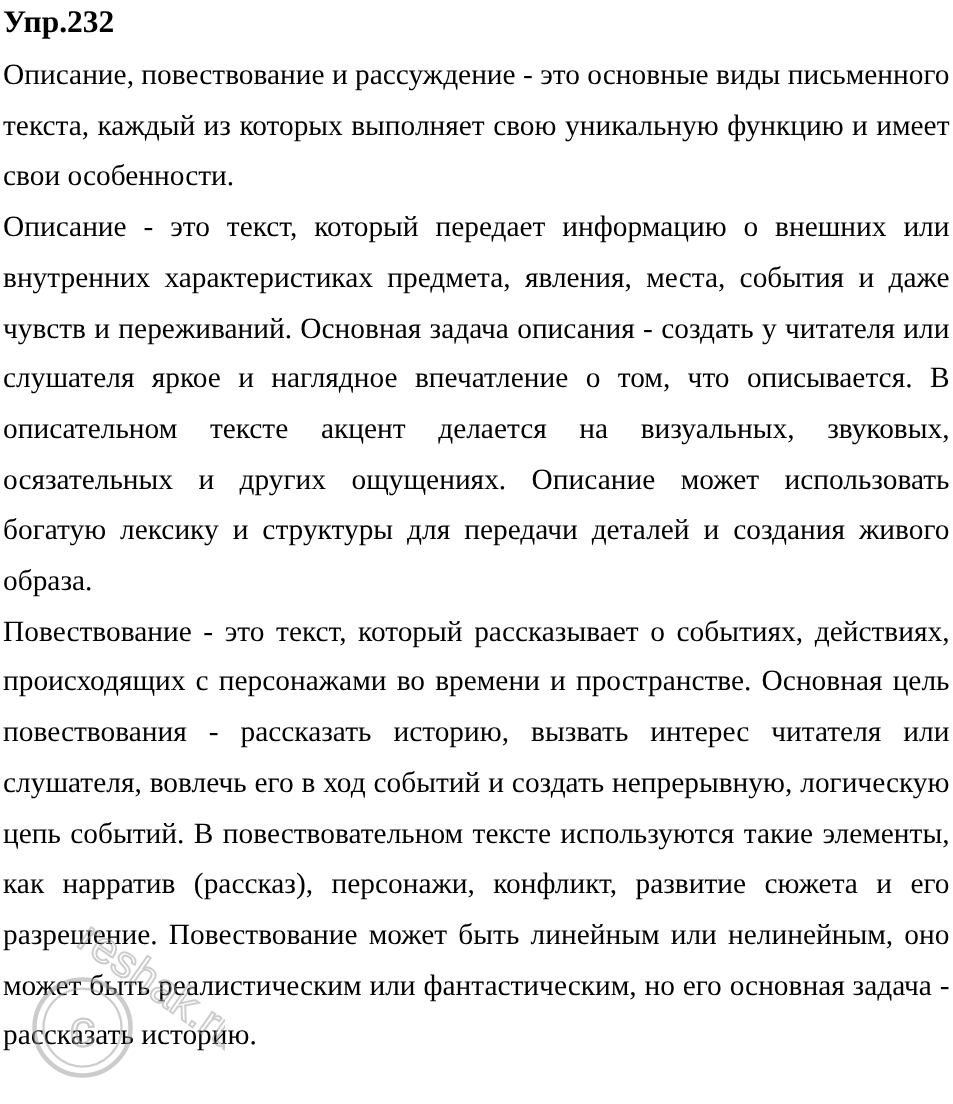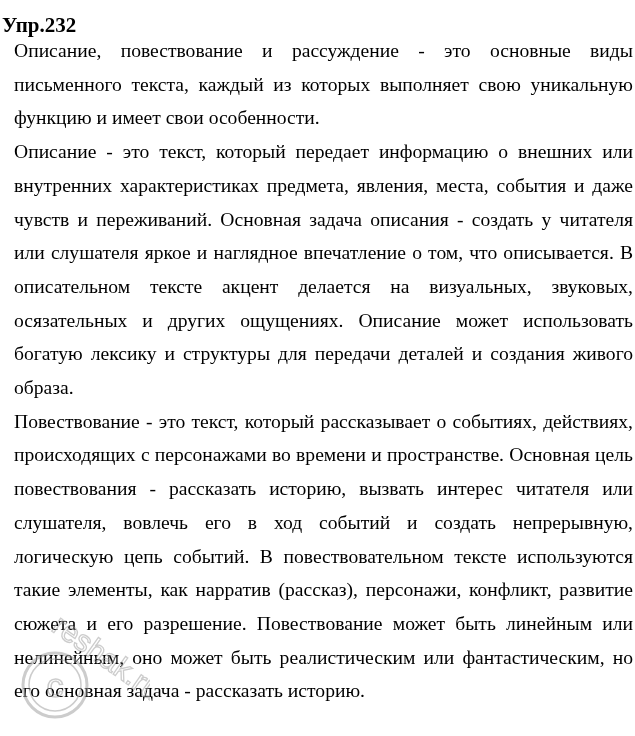--- a/index.html
+++ b/index.html
@@ -18,40 +18,40 @@
     .header {
       position: absolute;
       left: 0;
       top: 0;
       width: 633px;
       height: 30px;
     }
     .title {
       position: absolute;
       left: 2px;
-      top: 12px;
+      top: 1px;
       font-weight: bold;
       font-size: 21px;
       line-height: 26px;
     }
     .copyright {
       position: absolute;
       right: 3px;
       top: 0px;
       font-size: 21px;
       line-height: 26px;
     }
     .content {
       position: absolute;
       left: 2px;
       top: 34px;
       width: 631px;
     }
     .para {
-      margin: 0 0 0 12px;
+      margin: 0 0 0 0;
       font-size: 19.6px;
       line-height: 33.7px;
       text-align: justify;
       text-align-last: left;
       letter-spacing: 0px;
       padding-bottom: 0px;
     }
     .watermark {
       position: absolute;
       left: 10px;

